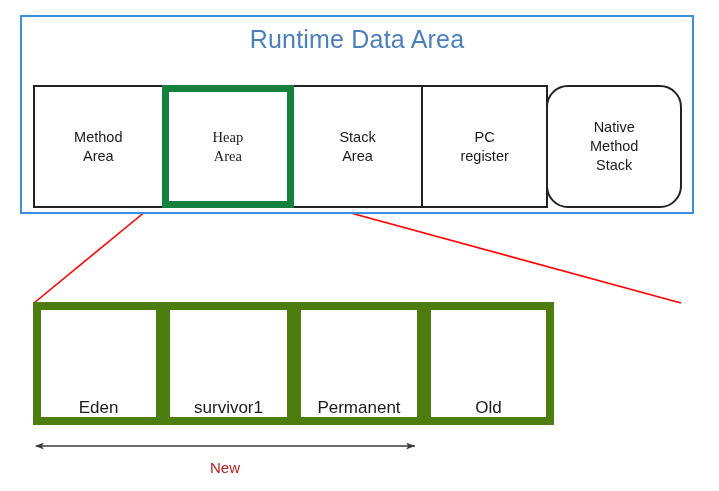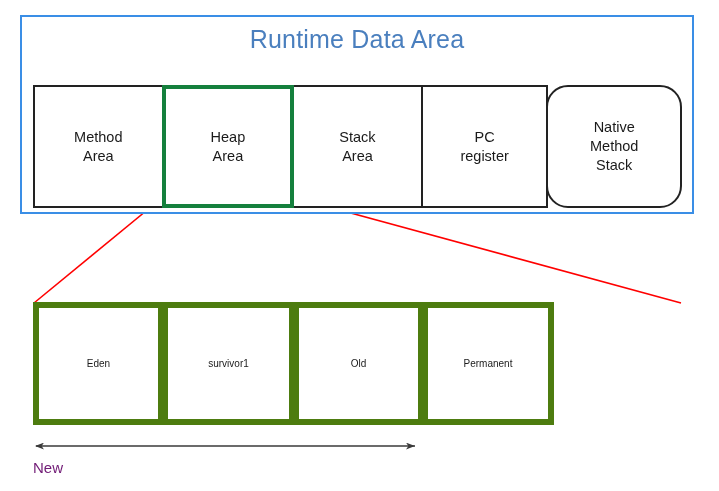--- a/index.html
+++ b/index.html
@@ -76,22 +76,23 @@
     text-align: center;
     font-size: 14.5px;
     line-height: 19px;
     background: #ffffff;
     border: 2px solid #222222;
     margin-left: -2px;
   }
   .mem-cell:first-child { margin-left: 0; }
 
   .mem-cell.highlight {
-    border: 4px solid #15803d;
+    border: 7px solid #15803d;
     z-index: 3;
+    font-family: Liberation Serif, serif;
   }
   .mem-cell.after-highlight {
     z-index: 1;
   }
 
   
   .w-method    { width: 131px; }
   .w-heap      { width: 133px; }
   .w-stack     { width: 131px; }
   .w-pc        { width: 128px; }
@@ -105,47 +106,47 @@
     width: 649px;
     height: 123px;
     display: flex;
     box-sizing: border-box;
   }
 
   .heap-cell {
     position: relative;
     box-sizing: border-box;
     display: flex;
-    align-items: center;
+    align-items: flex-end;
     justify-content: center;
     text-align: center;
-    font-size: 10px;
+    font-size: 17px;
     line-height: 19px;
     background: #ffffff;
-    border: 6px solid #4d7c0f;
+    border: 8px solid #4d7c0f;
     margin-left: -2px;
   }
   .heap-cell:first-child { margin-left: 0; }
 
   .w-eden      { width: 131px; }
   .w-surv1     { width: 133px; }
   .w-surv2     { width: 132px; }
   .w-old       { width: 131px; }
   .w-perm      { width: 132px; }
 
   
   .new-label {
     position: absolute;
     left: 33px;
     top: 458px;
     width: 384px;
-    text-align: left;
+    text-align: center;
     font-size: 15px;
     line-height: 20px;
-    color: #701a75;
+    color: #b91c1c;
     white-space: nowrap;
   }
 </style>
 </head>
 <body>
 
 <div id="diagram">
 
   <svg id="vector-layer" viewBox="0 0 719 491" width="719" height="491" xmlns="http://www.w3.org/2000/svg">
     <defs>
@@ -212,25 +213,25 @@
 
     <div class="heap-cell w-eden">
       <span>Eden</span>
     </div>
 
     <div class="heap-cell w-surv1">
       <span>survivor1</span>
     </div>
 
 
+    <div class="heap-cell w-perm">
+      <span>Permanent</span>
+    </div>
+
     <div class="heap-cell w-old">
       <span>Old</span>
     </div>
 
-    <div class="heap-cell w-perm">
-      <span>Permanent</span>
-    </div>
-
   </div>
 
   <div class="new-label">New</div>
 
 </div>
 
 </body></html>

